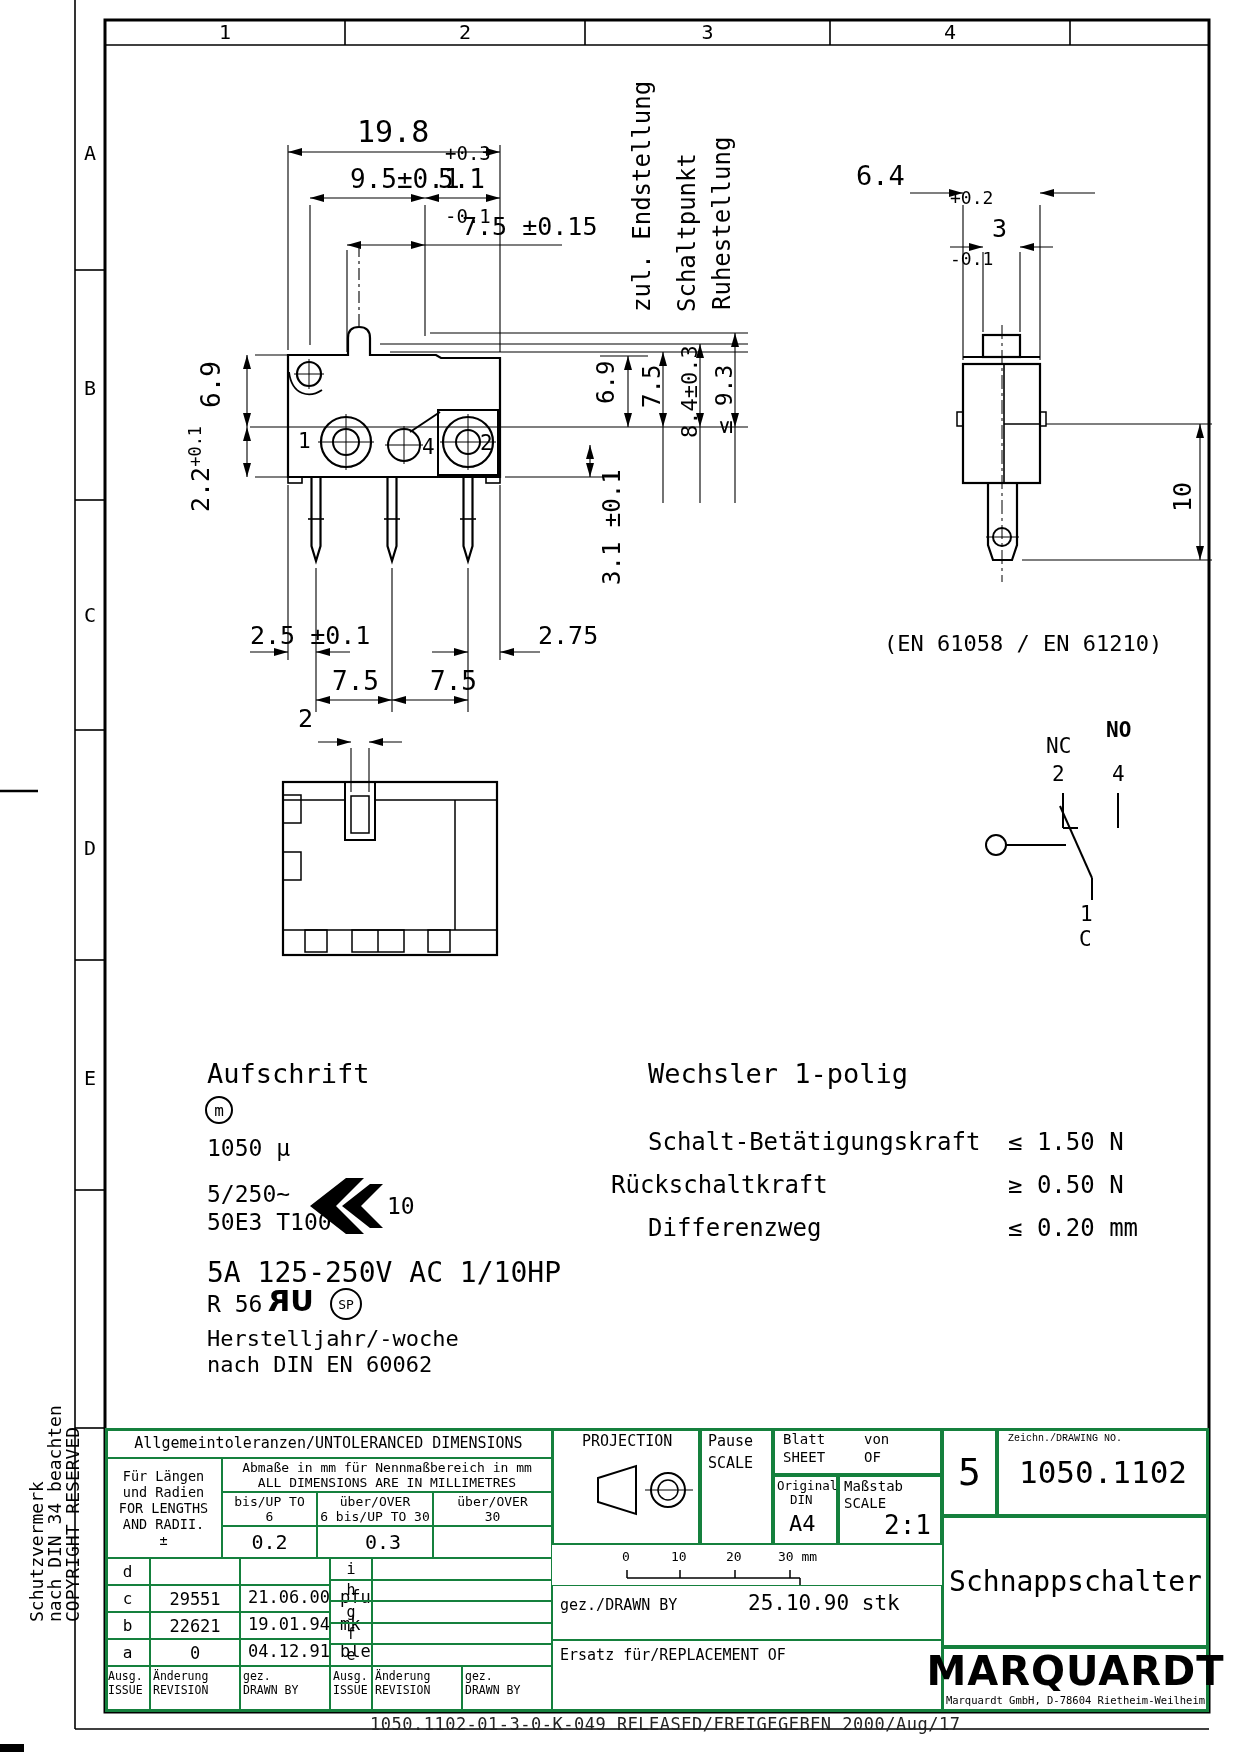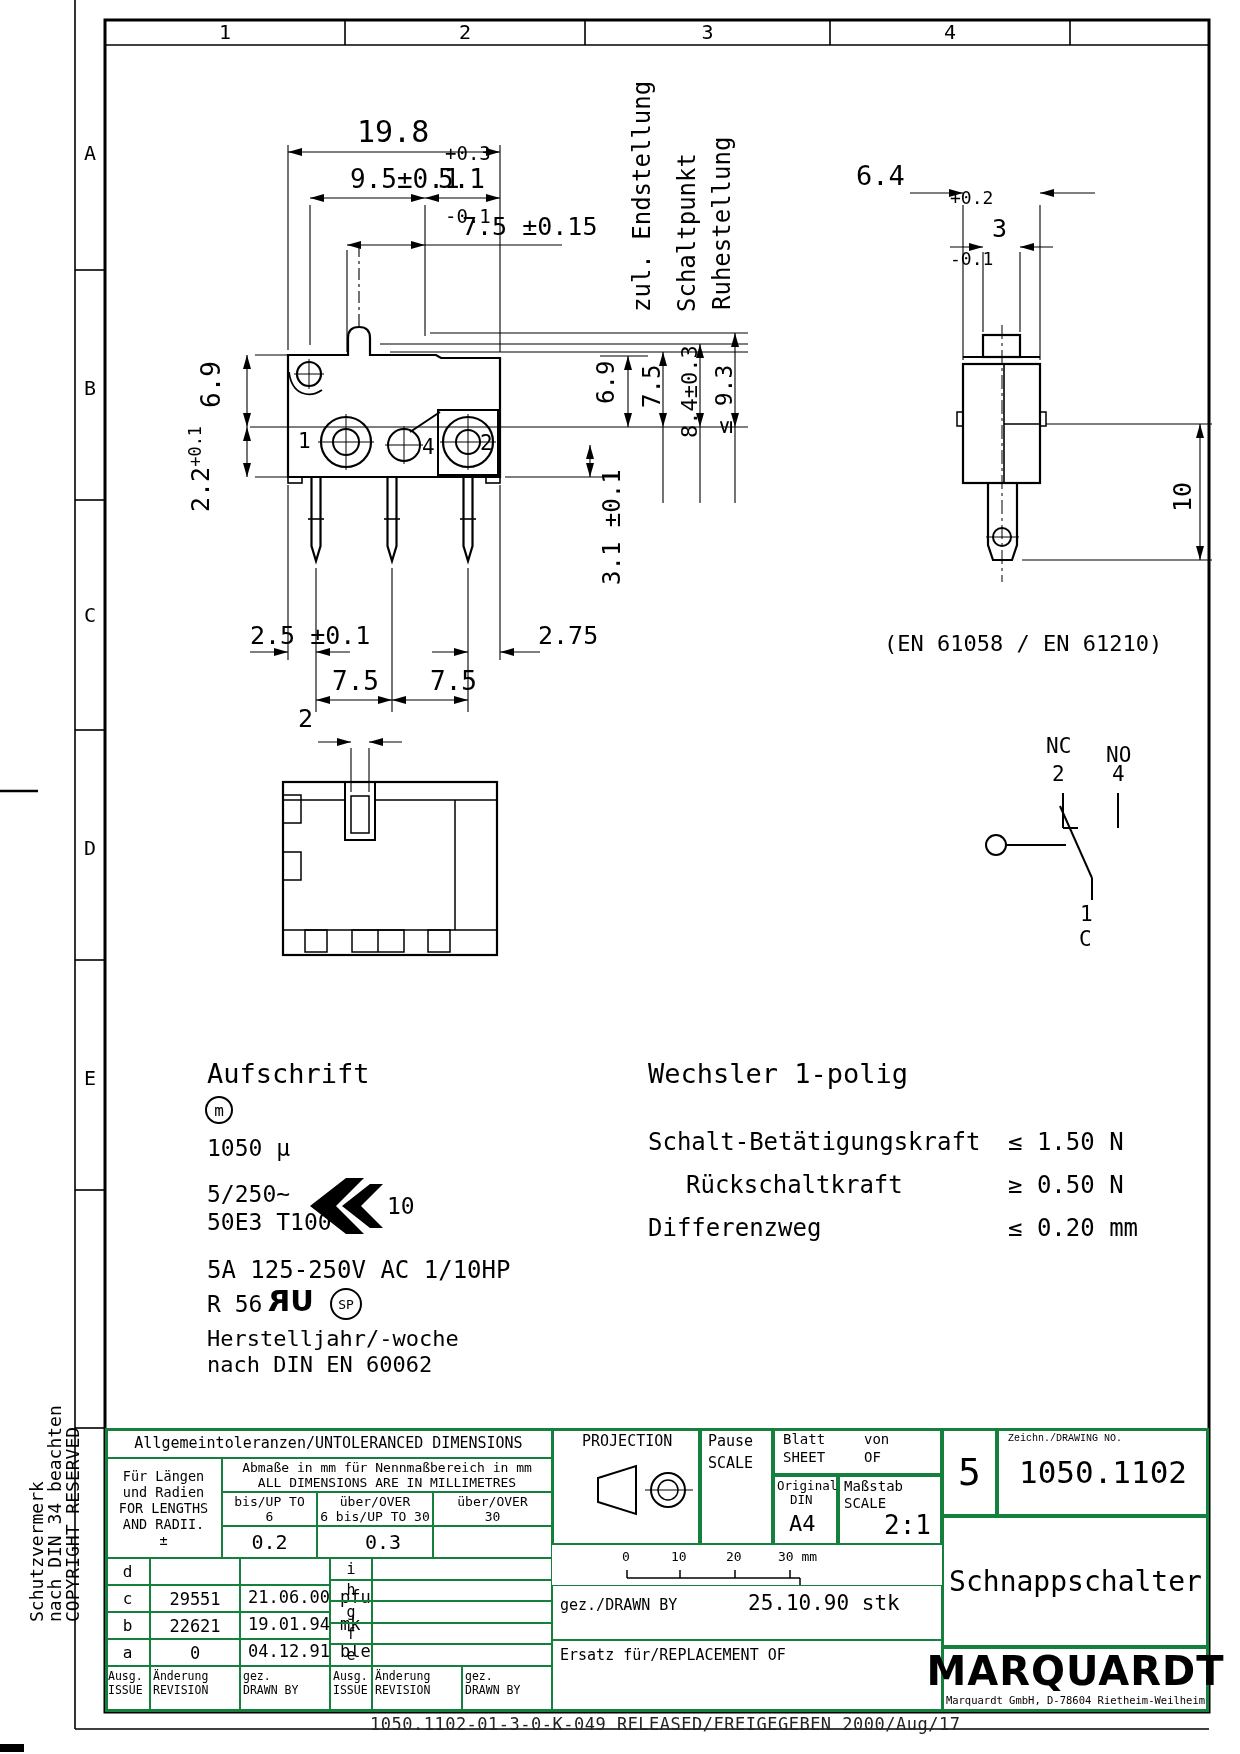--- a/index.html
+++ b/index.html
@@ -248,47 +248,47 @@
   <div>-0.1</div>
 </div>
 <div class="t" style="left:992px;top:216px;font-size:25px;">3</div>
 <div class="t rot" style="left:1170px;top:512px;font-size:25px;">10</div>
 
 <div class="t" style="left:884px;top:632px;font-size:22px;">(EN 61058 / EN 61210)</div>
 
 <div class="t" style="left:298px;top:706px;font-size:25px;">2</div>
 
 <div class="t" style="left:1046px;top:735px;font-size:21px;">NC</div>
-<div class="t" style="left:1106px;top:744px;font-size:21px;">NO</div>
+<div class="t" style="left:1106px;top:719px;font-size:21px;font-weight:bold;">NO</div>
 <div class="t" style="left:1052px;top:763px;font-size:21px;">2</div>
 <div class="t" style="left:1112px;top:763px;font-size:21px;">4</div>
 <div class="t" style="left:1080px;top:903px;font-size:21px;">1</div>
 <div class="t" style="left:1079px;top:928px;font-size:21px;">C</div>
 
 <div class="t" style="left:207px;top:1060px;font-size:27px;">Aufschrift</div>
 <div class="circle-mark" style="left:205px;top:1096px;width:28px;height:28px;font-size:16px;">
       <span>m</span>
     </div>
 <div class="t" style="left:207px;top:1136px;font-size:23px;">1050 μ</div>
 <div class="t" style="left:207px;top:1182px;font-size:23px;">5/250~</div>
 <div class="t" style="left:207px;top:1210px;font-size:23px;">50E3 T100</div>
 <div class="t" style="left:387px;top:1194px;font-size:23px;">10</div>
-<div class="t" style="left:207px;top:1258px;font-size:24px;">5A 125-250V AC 1/10HP</div>
+<div class="t" style="left:207px;top:1258px;font-size:28px;">5A 125-250V AC 1/10HP</div>
 <div class="t" style="left:207px;top:1292px;font-size:23px;">R 56</div>
 <div class="t logo" style="left:268px;top:1286px;font-size:29px;"><span class="flipR">R</span><span>U</span></div>
 <div class="circle-mark" style="left:330px;top:1288px;width:32px;height:32px;font-size:13px;">
       <span>SP</span>
     </div>
 <div class="t" style="left:207px;top:1327px;font-size:22px;">Herstelljahr/-woche</div>
 <div class="t" style="left:207px;top:1353px;font-size:22px;">nach DIN EN 60062</div>
 
 <div class="t" style="left:648px;top:1060px;font-size:27px;">Wechsler 1-polig</div>
 <div class="t" style="left:648px;top:1130px;font-size:24px;">Schalt-Betätigungskraft</div>
 <div class="t" style="left:1008px;top:1130px;font-size:24px;">≤ 1.50 N</div>
-<div class="t" style="left:686px;top:1173px;font-size:24px;">Rückschaltkraft</div>
+<div class="t" style="left:611px;top:1173px;font-size:24px;">Rückschaltkraft</div>
 <div class="t" style="left:1008px;top:1173px;font-size:24px;">≥ 0.50 N</div>
 <div class="t" style="left:648px;top:1216px;font-size:24px;">Differenzweg</div>
 <div class="t" style="left:1008px;top:1216px;font-size:24px;">≤ 0.20 mm</div>
 
 <div class="t rot" style="left:28px;top:1622px;font-size:18px;">Schutzvermerk</div>
 <div class="t rot" style="left:46px;top:1622px;font-size:18px;">nach DIN 34 beachten</div>
 <div class="t rot" style="left:64px;top:1622px;font-size:18px;">COPYRIGHT RESERVED</div>
 
 <div class="box" style="left:105px;top:1428px;width:1104px;height:284px;border-width:3px;"></div>
 

